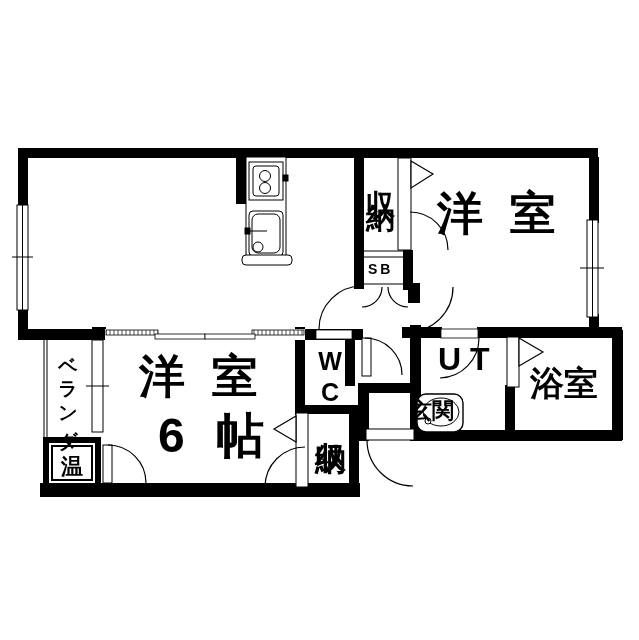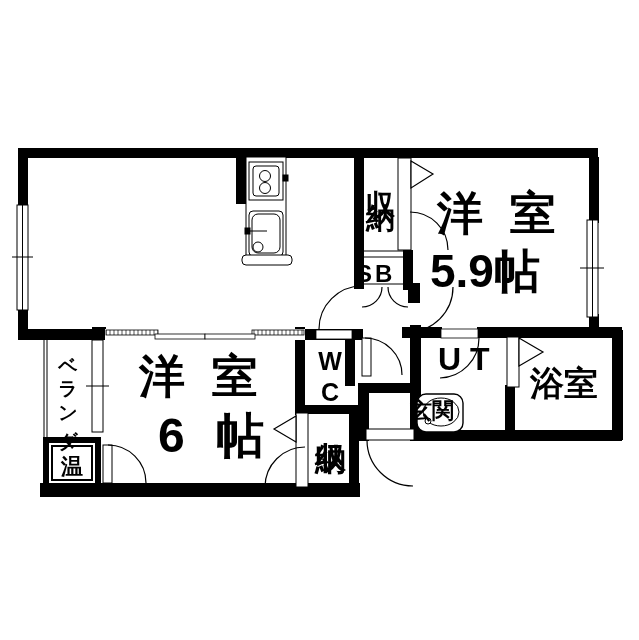--- a/index.html
+++ b/index.html
@@ -165,36 +165,35 @@
 
   <g stroke="#000" fill="#fff">
     <rect x="417" y="394" width="46" height="38" rx="9" stroke-width="1.4"></rect>
     <ellipse cx="441" cy="412" rx="18" ry="14" stroke-width="1"></ellipse>
     <circle cx="428" cy="421" r="3" stroke-width="1"></circle>
   </g>
 </svg>
 
 
 <div class="lbl" style="left:437px;top:190px;font-size:46px;word-spacing:14px;">洋 室</div>
-<div class="lbl" style="left:430px;top:248px;font-size:46px;">5.9帖</div>
 
 <div class="lbl" style="left:139px;top:353px;font-size:46px;word-spacing:14px;">洋 室</div>
 <div class="lbl" style="left:158px;top:412px;font-size:48px;word-spacing:18px;">6 帖</div>
 
 <div class="lbl" style="left:438px;top:343px;font-size:32px;letter-spacing:9px;">UT</div>
 
 <div class="lbl" style="left:530px;top:366px;font-size:34px;">浴室</div>
 
 <div class="lbl" style="left:370px;top:400px;font-size:22px;padding-left:40px;">玄関</div>
 
 <div class="lbl v" style="left:317px;top:347px;font-size:25px;letter-spacing:3px;">WC</div>
 
 <div class="lbl v" style="left:366px;top:166px;font-size:29px;letter-spacing:15px;">収納</div>
 
 <div class="lbl v" style="left:315px;top:417px;font-size:31px;letter-spacing:2px;">収納</div>
 
-<div class="lbl" style="left:356px;top:262px;font-size:24px;letter-spacing:3px;">SB</div>
+<div class="lbl" style="left:368px;top:262px;font-size:14px;letter-spacing:3px;">SB</div>
 
 <div class="lbl v" style="left:59px;top:343px;font-size:19px;letter-spacing:3px;">ベランダ</div>
 
 <div class="lbl" style="left:61px;top:456px;font-size:22px;">温</div>
 
 </div>
 
 </body></html>

